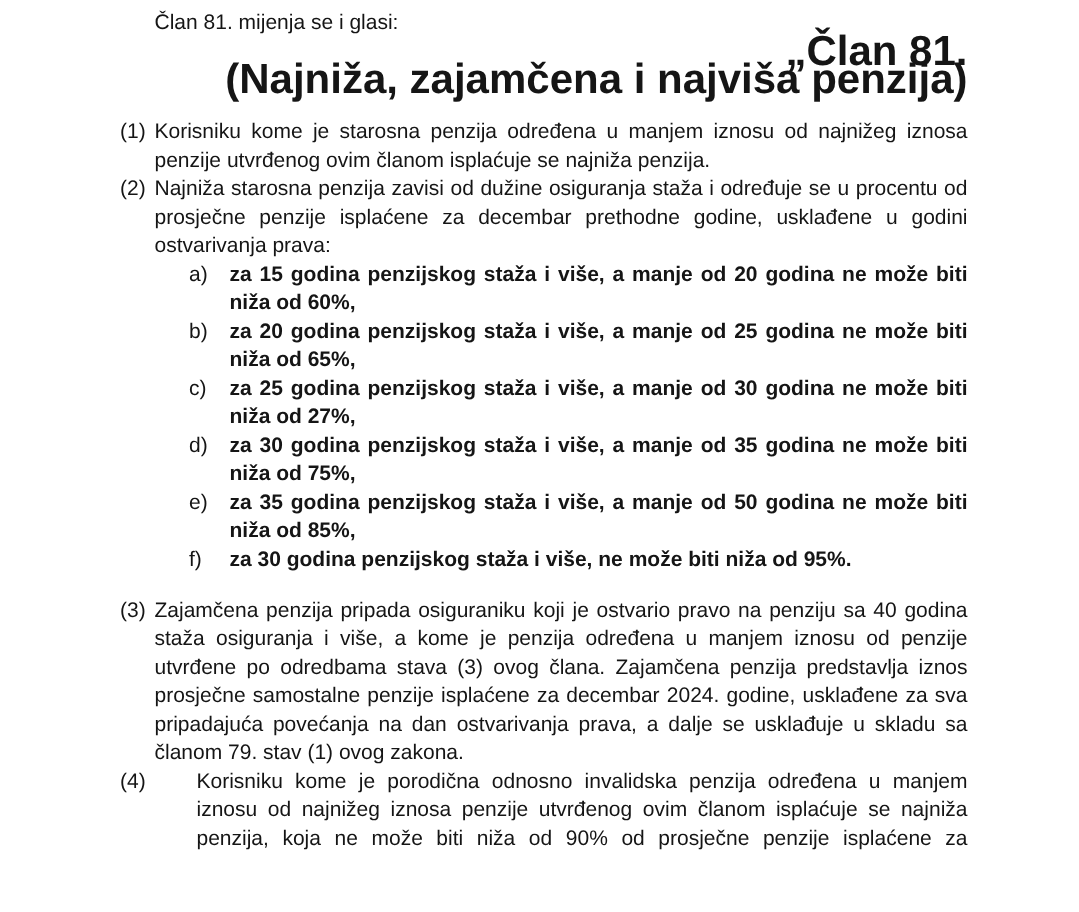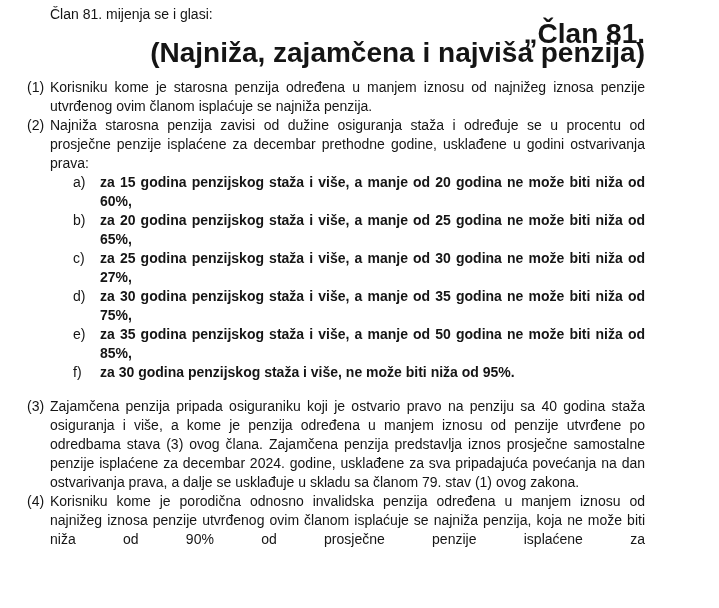--- a/index.html
+++ b/index.html
@@ -14,21 +14,21 @@
     font-family: "Liberation Sans", "DejaVu Sans", sans-serif;
     font-size: 14px;
     line-height: 19px;
     color: #151515;
     -webkit-font-smoothing: antialiased;
   }
   .page {
     box-sizing: border-box;
     width: 719px;
     height: 608px;
-    padding: 5px 74px 0 27px;
+    padding: 5px 74px 0 80px;
     background: #ffffff;
   }
   .intro {
     margin: 0 0 0 23px;
   }
   .heading {
     margin: 0;
     font-weight: bold;
     text-align: right;
   }
@@ -61,20 +61,21 @@
     flex: 1 1 auto;
     text-align: justify;
     font-weight: bold;
   }
   .gap-before {
     margin-top: 15px;
   }
   
   .cut-off {
     text-align-last: justify;
+    margin-left: 28px;
   }
 </style>
 </head>
 <body>
 
 <div class="page">
 
   <p class="intro">Član 81. mijenja se i glasi:</p>
 
   <h1 class="heading">

